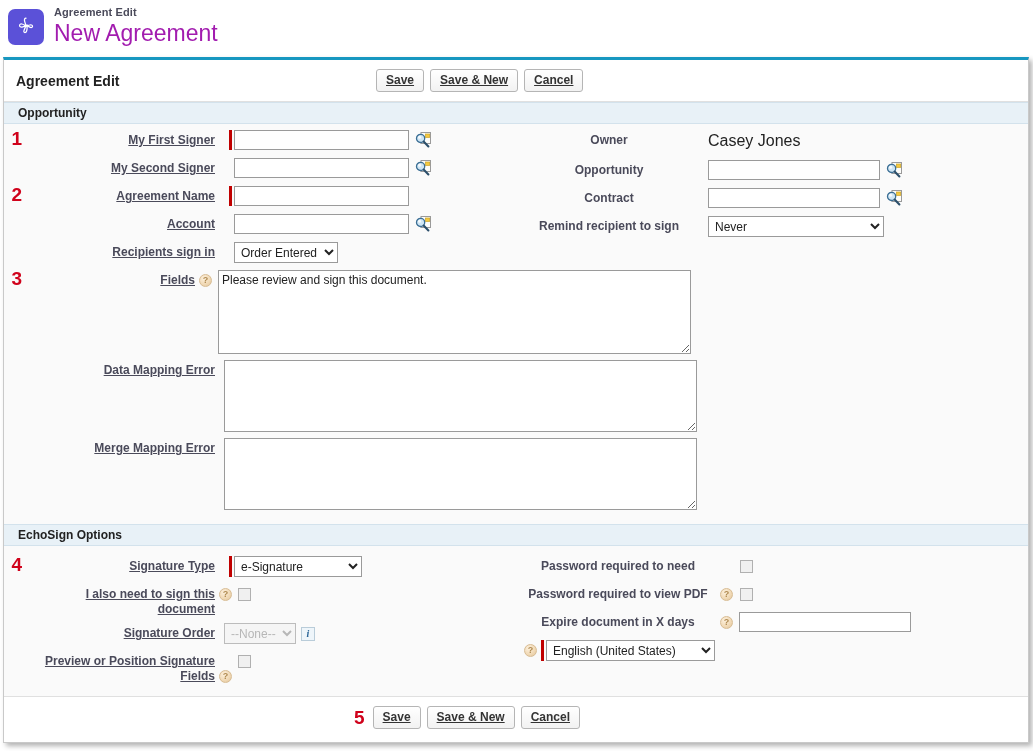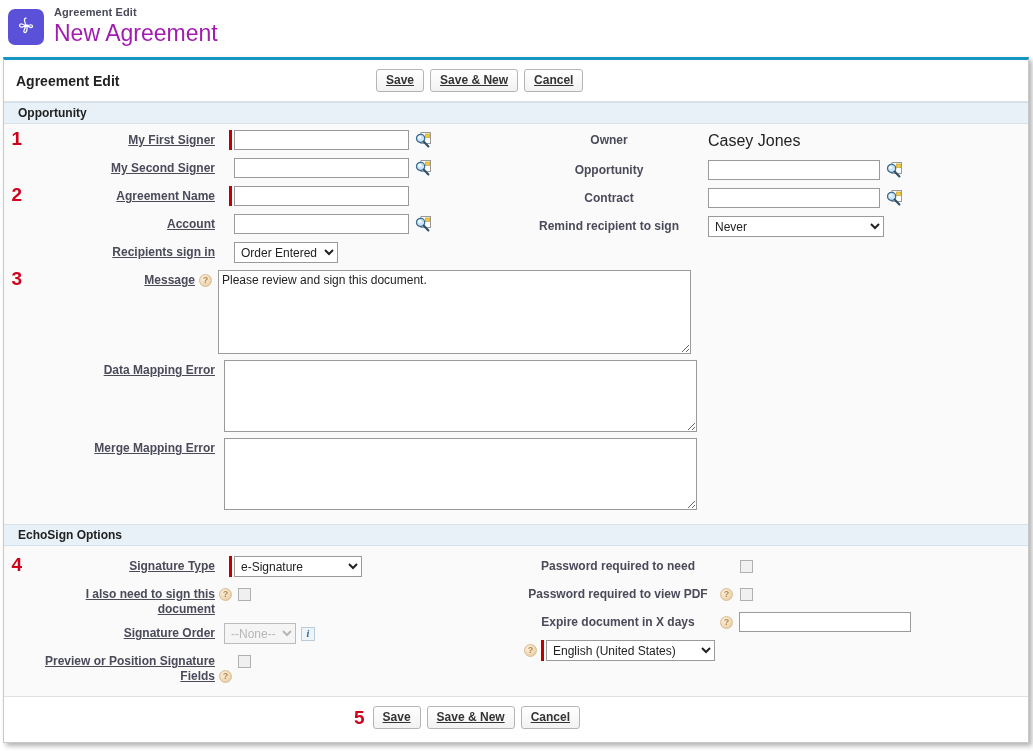--- a/index.html
+++ b/index.html
@@ -404,21 +404,21 @@
           <div class="fctl">
             <div class="spacer3"></div>
             <select class="sel" style="width:104px">
               <option>Order Entered</option>
             </select>
           </div>
         </div>
 
         <div class="frow">
           <div class="fnum">3</div>
-          <div class="flabel" style="width:170px">Message</div>
+          <div class="flabel" style="width:170px">Fields</div>
           <span class="helpq">?</span>
           <div class="fctl" style="margin-left:6px">
             <textarea class="ta" style="width: 473px; height: 84px;">Please review and sign this document.</textarea>
           </div>
         </div>
 
         <div class="frow" style="margin-top:6px">
           <div class="fnum"></div>
           <div class="flabel">Data Mapping Error</div>
           <div class="fctl" style="margin-left:9px">

